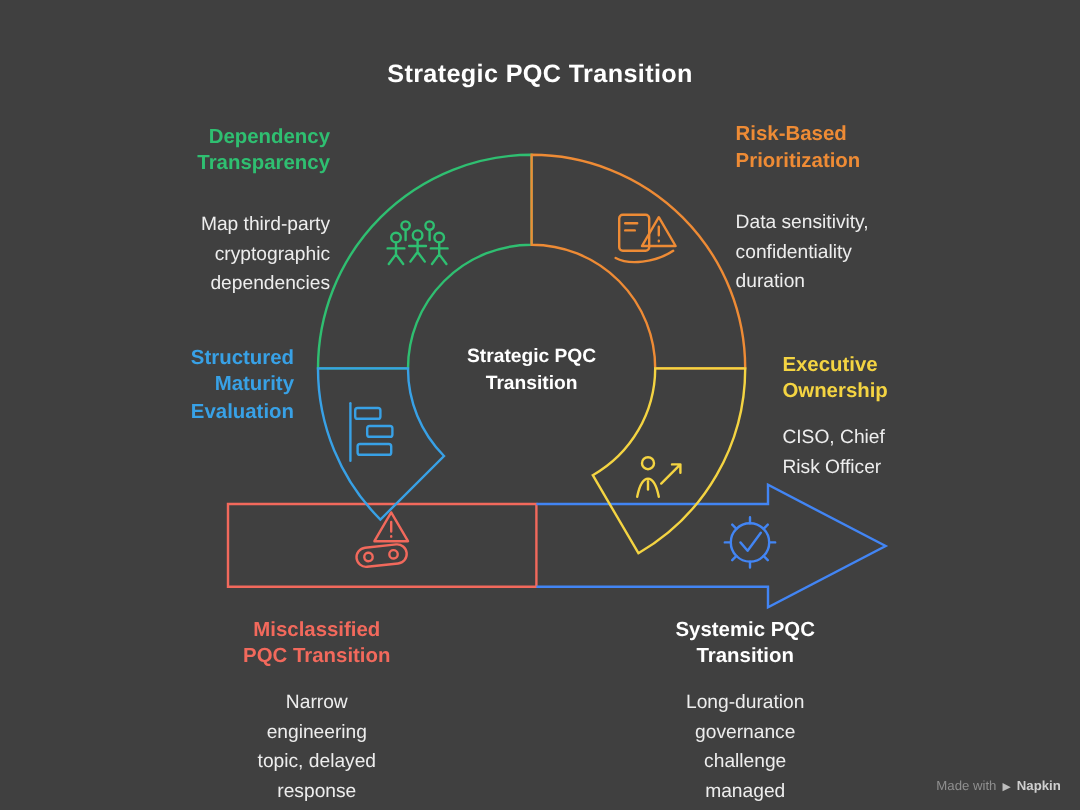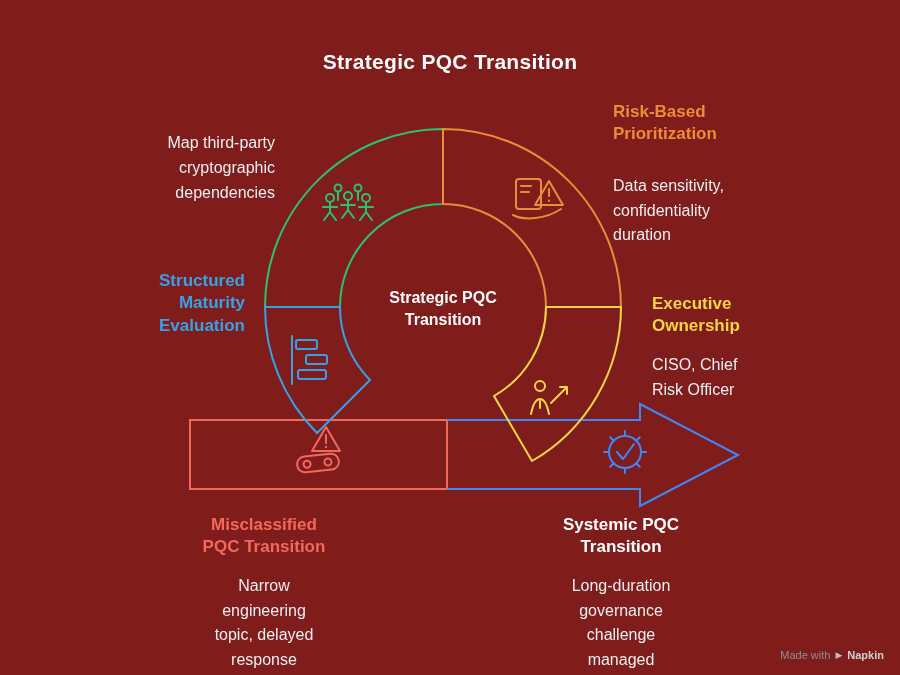--- a/index.html
+++ b/index.html
@@ -1,38 +1,38 @@
 <!DOCTYPE html>
 <html><head>
 <meta charset="utf-8">
 <style>
   html,body { margin:0; padding:0; background:#000; }
   .stage {
-    position:relative; width:900px; height:675px; background:#7f1d1d;
+    position:relative; width:900px; height:675px; background:#404040;
     overflow:hidden; font-family:"Liberation Sans", sans-serif;
     -webkit-font-smoothing:antialiased;
   }
   .main-title {
     position:absolute; top:50px; left:0; width:900px; margin:0;
     text-align:center; color:#ffffff; font-size:21px; font-weight:700;
     letter-spacing:.3px;
   }
   .diagram { position:absolute; left:0; top:0; }
   .shape { fill:none; stroke-width:2; }
   .icon  { fill:none; stroke-width:2; stroke-linecap:round; stroke-linejoin:round; }
 
   .label { position:absolute; }
   .seg-title { font-size:17px; font-weight:700; line-height:1.32; }
   .seg-desc  { font-size:16px; color:#ededed; line-height:1.55; margin-top:15px; }
   .gap-lg    { margin-top:28px; }
   .narrow    { width:118px; margin-left:auto; margin-right:auto; }
 
   .label-green  { left:150px; top:103px; width:125px; text-align:right; }
   .label-orange { left:613px; top:101px; width:130px; text-align:left; }
-  .label-blue   { left:130px; top:270px; width:115px; text-align:right; }
+  .label-blue   { left:130px; top:287px; width:115px; text-align:right; }
   .label-yellow { left:652px; top:274px; width:115px; text-align:left;margin-top:19px; }
   .label-red    { left:194px; top:514px; width:140px; text-align:center; }
   .label-sys    { left:551px; top:514px; width:140px; text-align:center; }
   .label-sys .seg-title { color:#ffffff; }
 
   .center-label {
     position:absolute; left:368px; top:287px; width:150px;
     text-align:center; color:#ffffff; font-size:16px; font-weight:600;
     line-height:1.4;
   }
@@ -110,20 +110,21 @@
       <path d="M 641 452 H 646 M 636.3 463.3 L 639.8 466.8 M 625 468 V 473
                M 613.7 463.3 L 610.2 466.8 M 609 452 H 604 M 613.7 440.7 L 610.2 437.2
                M 625 436 V 431 M 636.3 440.7 L 639.8 437.2"></path>
       <path d="M 617 452 L 623 459 L 634 444"></path>
     </g>
   </svg>
 
   <div class="center-label">Strategic PQC Transition</div>
 
   <div class="label label-green">
+    <div class="seg-title" style="color: rgb(47, 191, 113);">Dependency Transparency</div>
     <div class="seg-desc gap-lg">Map third-party cryptographic dependencies</div>
   </div>
 
   <div class="label label-orange">
     <div class="seg-title" style="color: rgb(238, 139, 53);">Risk-Based Prioritization</div>
     <div class="seg-desc gap-lg">Data sensitivity, confidentiality duration</div>
   </div>
 
   <div class="label label-blue">
     <div class="seg-title" style="color: rgb(56, 161, 230);">Structured Maturity Evaluation</div>

